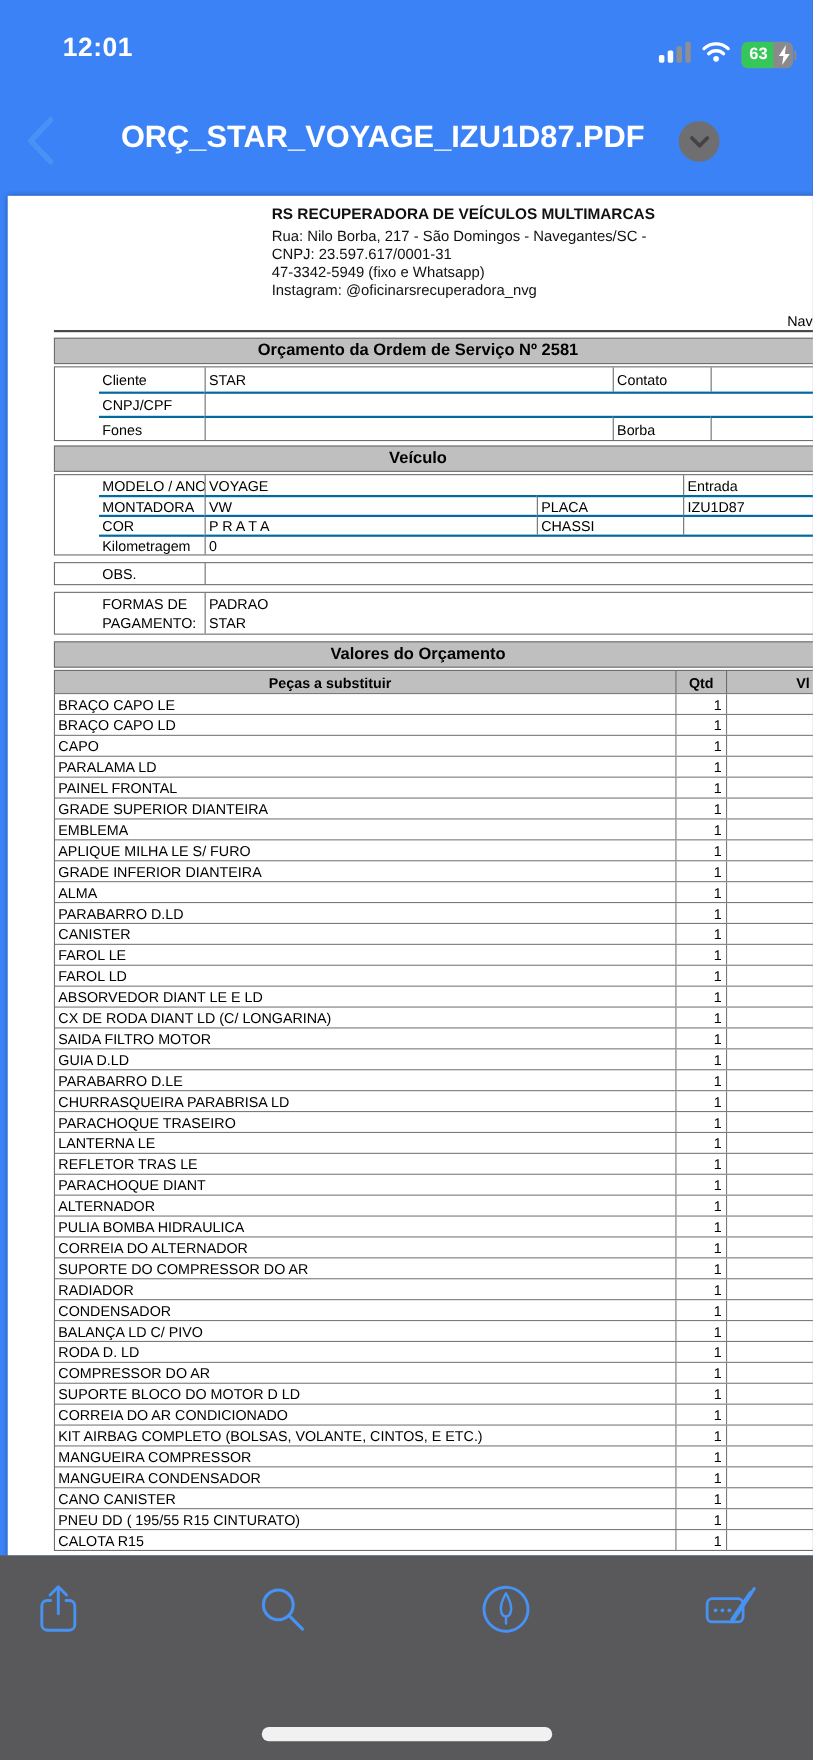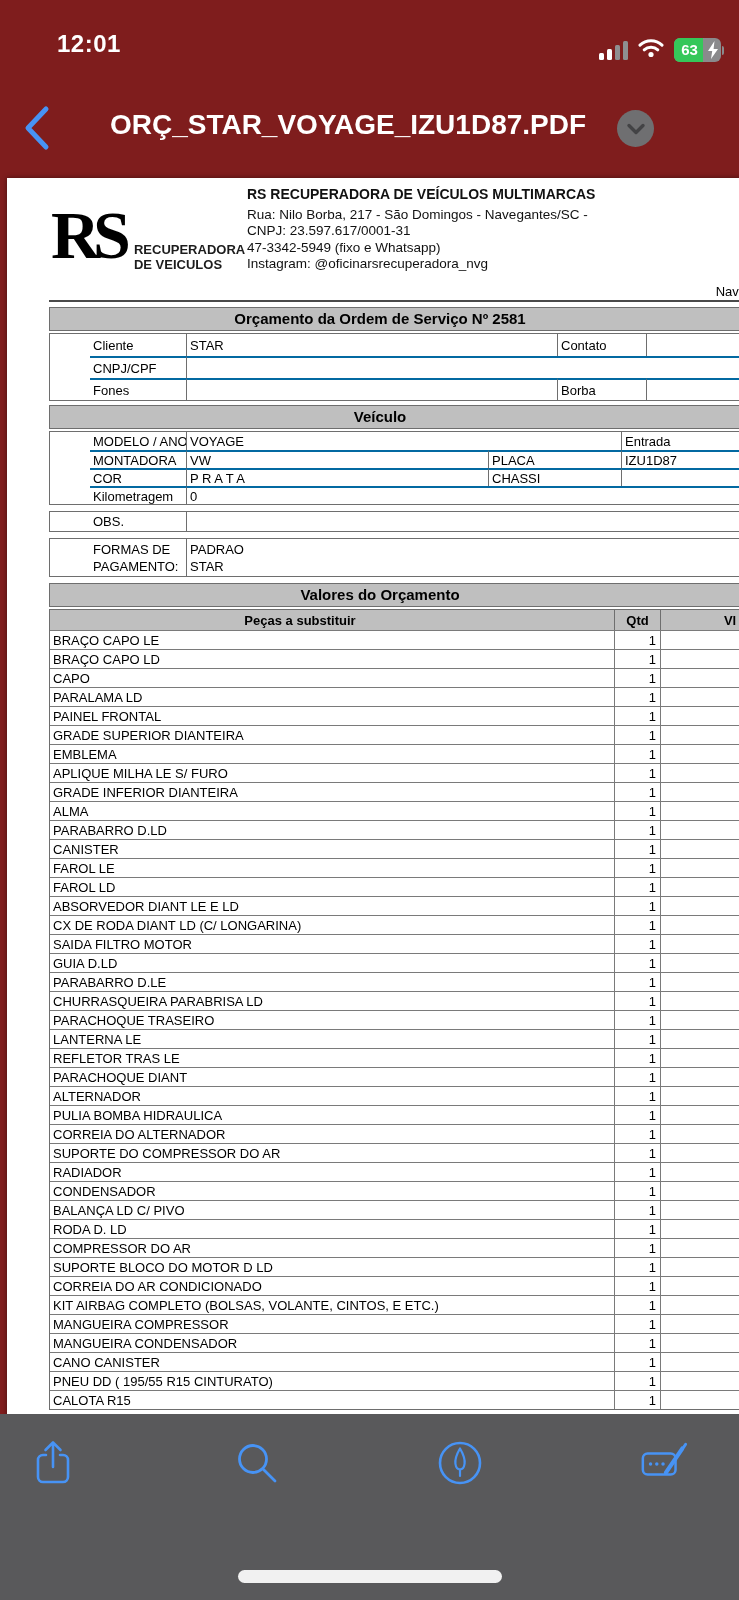--- a/index.html
+++ b/index.html
@@ -1,21 +1,21 @@
 <!DOCTYPE html>
 <html><head>
 <meta charset="utf-8">
 <style>
   html,body{margin:0;padding:0;background:#222;}
-  .phone{position:relative;width:739px;height:1600px;background:#7f1d1d;overflow:hidden;
+  .phone{position:relative;width:739px;height:1600px;background:#3b82f6;overflow:hidden;
          font-family:"Liberation Sans",sans-serif;-webkit-font-smoothing:antialiased;}
 
   
   .time{position:absolute;left:57px;top:30px;color:#fff;font-size:24px;font-weight:700;letter-spacing:.5px;}
-  .status-icons{position:absolute;right:15px;top:38px;display:flex;align-items:center;gap:10px;}
+  .status-icons{position:absolute;right:15px;top:38px;display:flex;gap:10px;}
   .sigbars{display:flex;align-items:flex-end;gap:3px;height:19px;}
   .sigbars i{display:block;width:5px;border-radius:1.5px;background:#fff;}
   .sigbars i.dim{background:#8f8f91;}
   .battery{position:relative;width:47px;height:24px;border-radius:6px;background:#8a8a8c;overflow:hidden;}
   .battery .fill{position:absolute;left:0;top:0;bottom:0;width:63%;background:#35c759;}
   .battery .pct{position:absolute;left:3px;top:0;width:26px;text-align:center;line-height:24px;
                 color:#fff;font-size:15px;font-weight:700;}
   .battery svg{position:absolute;right:1px;top:2px;}
   .bat-nub{width:2.5px;height:9px;background:#8a8a8c;border-radius:0 2px 2px 0;margin-left:1px;}
 
@@ -110,27 +110,20 @@
   <div class="nav-menu-btn">
     <svg width="20" height="14" viewBox="0 0 20 14">
       <polyline points="3,3.5 10,10.5 17,3.5" fill="none" stroke="#434345" stroke-width="3.4" stroke-linecap="round" stroke-linejoin="round"></polyline>
     </svg>
   </div>
 
   <div class="pdf-area">
     <div class="page">
 
       <div class="doc-header">
-        <div class="logo">
-          <span class="logo-rs">RS</span>
-          <span class="logo-side">
-            <span>RECUPERADORA</span><br>
-            <span>DE VEICULOS</span>
-          </span>
-        </div>
         <div class="company">
           <div class="cname">RS RECUPERADORA DE VEÍCULOS MULTIMARCAS</div>
           <div>Rua: Nilo Borba, 217 - São Domingos - Navegantes/SC -</div>
           <div>CNPJ: 23.597.617/0001-31</div>
           <div>47-3342-5949 (fixo e Whatsapp)</div>
           <div>Instagram: @oficinarsrecuperadora_nvg</div>
         </div>
         <div class="city">Nave</div>
         <div class="rule"></div>
       </div>

